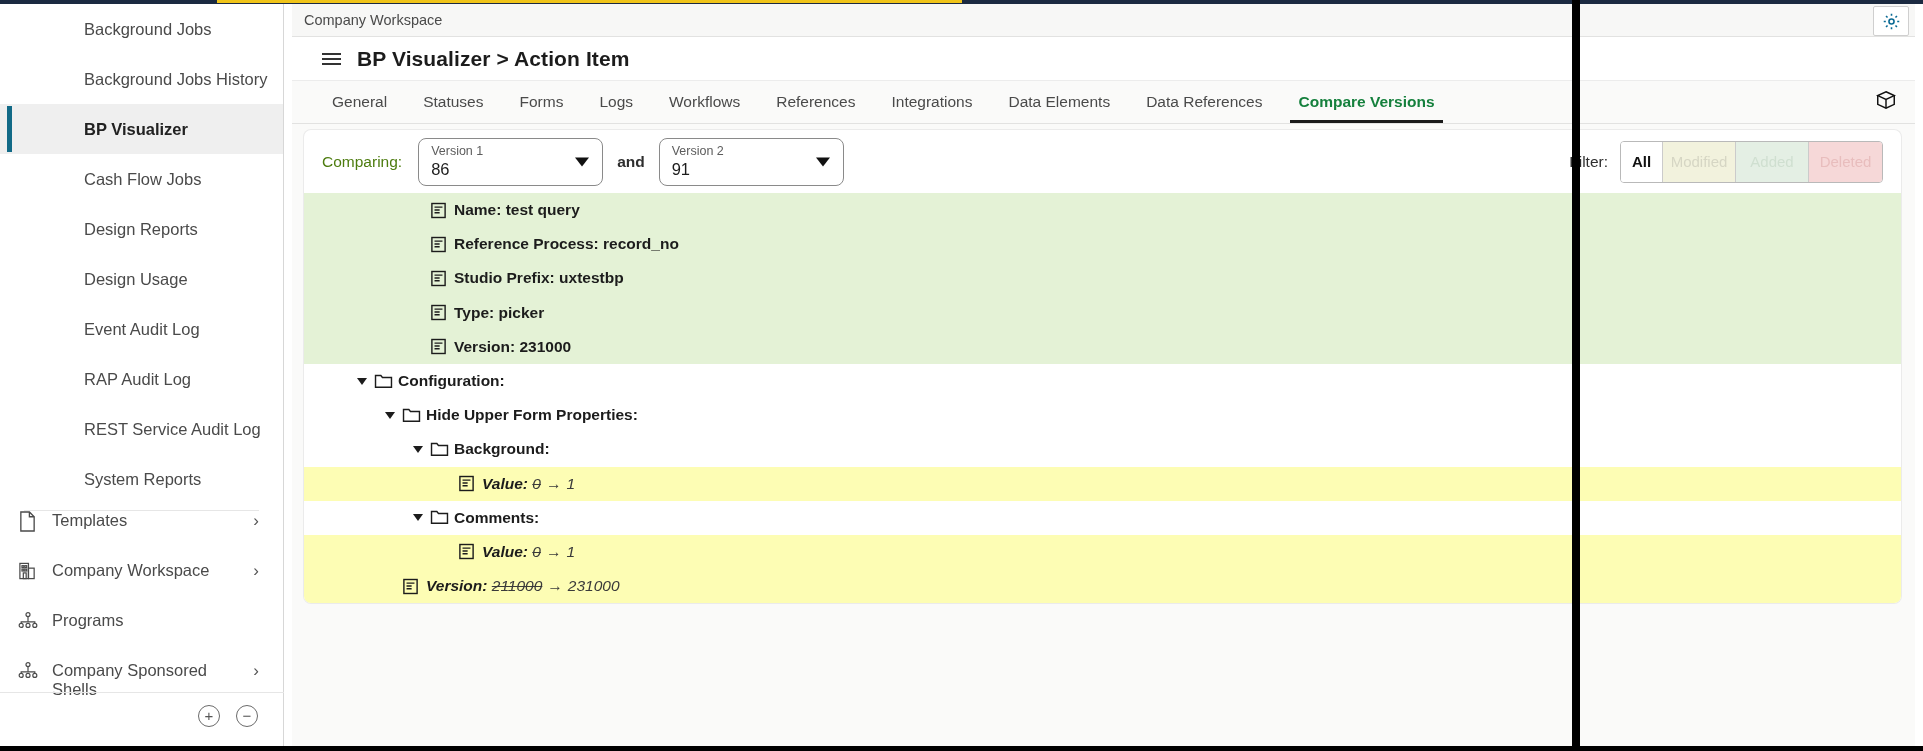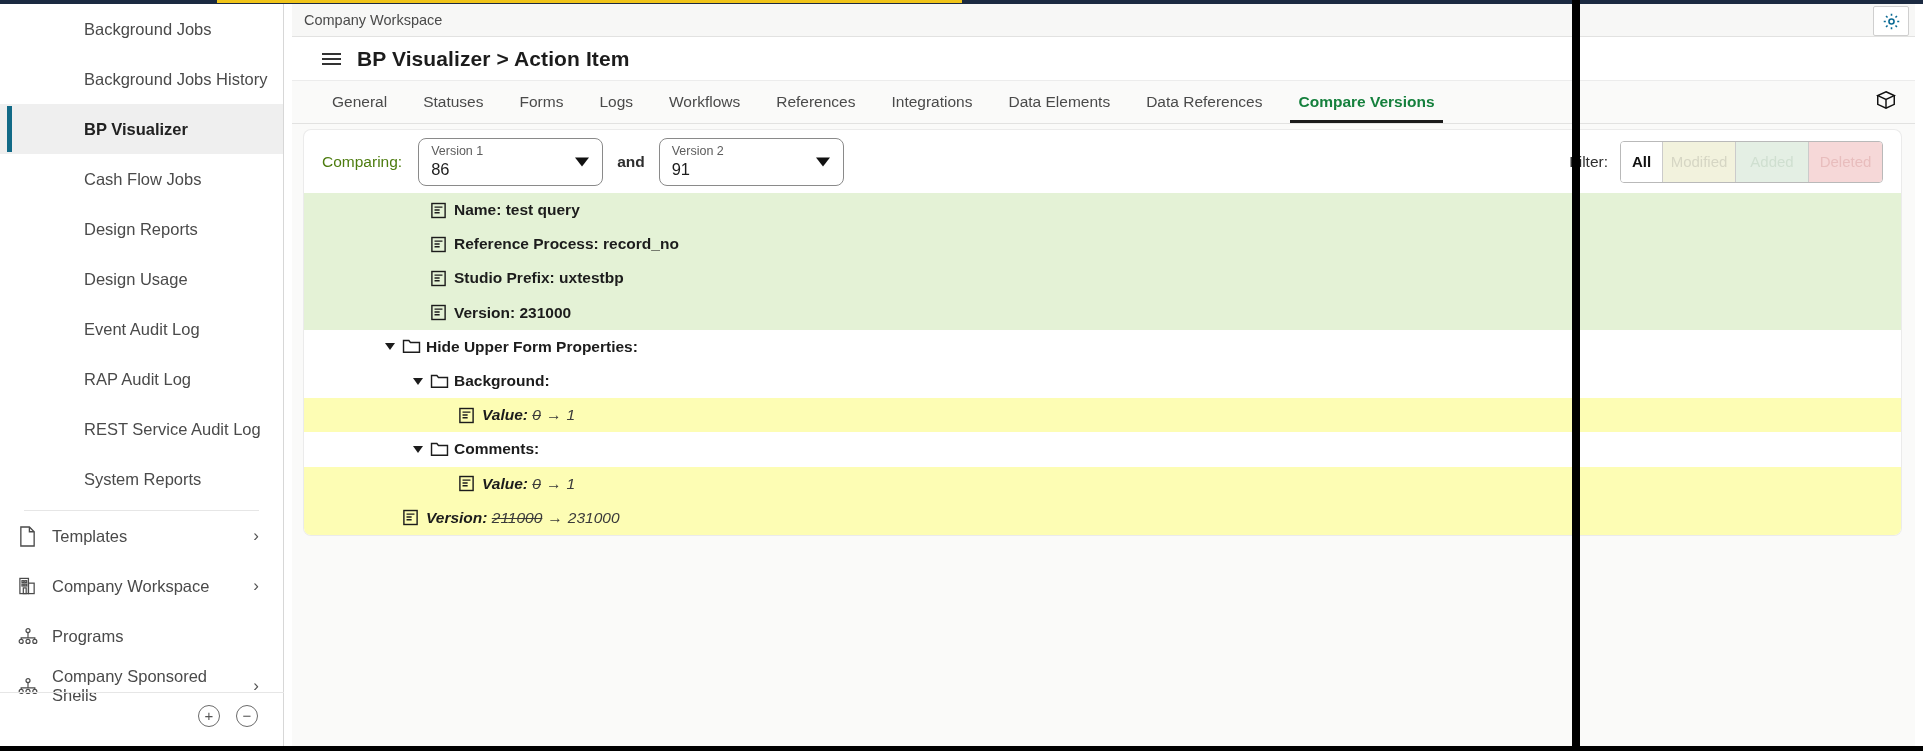--- a/index.html
+++ b/index.html
@@ -27,21 +27,21 @@
   .side-item {
     position:relative; height:50px; display:flex; align-items:center;
     padding-left:84px; font-size:16.5px; color:#4a4a4a; cursor:pointer;
   }
   .side-item.active { background:#efefef; color:#222; font-weight:600; }
   .side-item.active .accent {
     position:absolute; left:7px; top:2px; width:5px; height:46px; background:#126a87;
   }
   .side-sep { height:1px; background:#e6e6e6; margin:6px 24px 0 24px; }
   .side-group {
-    position:relative; height:50px; display:flex; align-items:center;
+    position:relative; height:50px; display:flex; align-items:flex-start;
     padding-left:18px; font-size:16.5px; color:#4a4a4a; cursor:pointer;
   }
   .side-group .gi { width:34px; display:flex; align-items:center; justify-content:flex-start; }
   .side-group .glabel { flex:1; }
   .side-group .chev { padding-right:24px; color:#555; font-size:17px; }
   .side-footer {
     position:absolute; left:0; bottom:8px; width:284px; height:46px;
     display:flex; align-items:center; justify-content:flex-end; gap:16px; padding-right:26px;
     border-top:1px solid #e6e6e6;
   }
@@ -380,21 +380,44 @@
           </div>
           <div class="row added">
             <span class="indent" style="width: 106px;"></span>
             <span class="caret"></span>
             <span class="ico">
               <svg width="17" height="17" viewBox="0 0 18 18" fill="none" stroke="#1c1c1c" stroke-width="1.5">
                 <rect x="2" y="1.6" width="14" height="14.8"></rect>
                 <path d="M4.8 5.4h8.4M4.8 8.4h5.4M4.8 11.4h5.4"></path>
               </svg>
             </span>
+            <span class="txt"><b>Type: picker</b></span>
+          </div>
+          <div class="row added">
+            <span class="indent" style="width: 106px;"></span>
+            <span class="caret"></span>
+            <span class="ico">
+              <svg width="17" height="17" viewBox="0 0 18 18" fill="none" stroke="#1c1c1c" stroke-width="1.5">
+                <rect x="2" y="1.6" width="14" height="14.8"></rect>
+                <path d="M4.8 5.4h8.4M4.8 8.4h5.4M4.8 11.4h5.4"></path>
+              </svg>
+            </span>
             <span class="txt"><b>Version: 231000</b></span>
+          </div>
+          <div class="row">
+            <span class="indent" style="width: 50px;"></span>
+            <span class="caret">
+              <i></i>
+            </span>
+            <span class="ico">
+              <svg width="19" height="17" viewBox="0 0 20 17" fill="none" stroke="#1c1c1c" stroke-width="1.5">
+                <path d="M1.6 14.6V2.2h5.6l1.7 2.1h9.5v10.3z"></path>
+              </svg>
+            </span>
+            <span class="txt"><b>Configuration:</b></span>
           </div>
           <div class="row">
             <span class="indent" style="width: 78px;"></span>
             <span class="caret">
               <i></i>
             </span>
             <span class="ico">
               <svg width="19" height="17" viewBox="0 0 20 17" fill="none" stroke="#1c1c1c" stroke-width="1.5">
                 <path d="M1.6 14.6V2.2h5.6l1.7 2.1h9.5v10.3z"></path>
               </svg>

